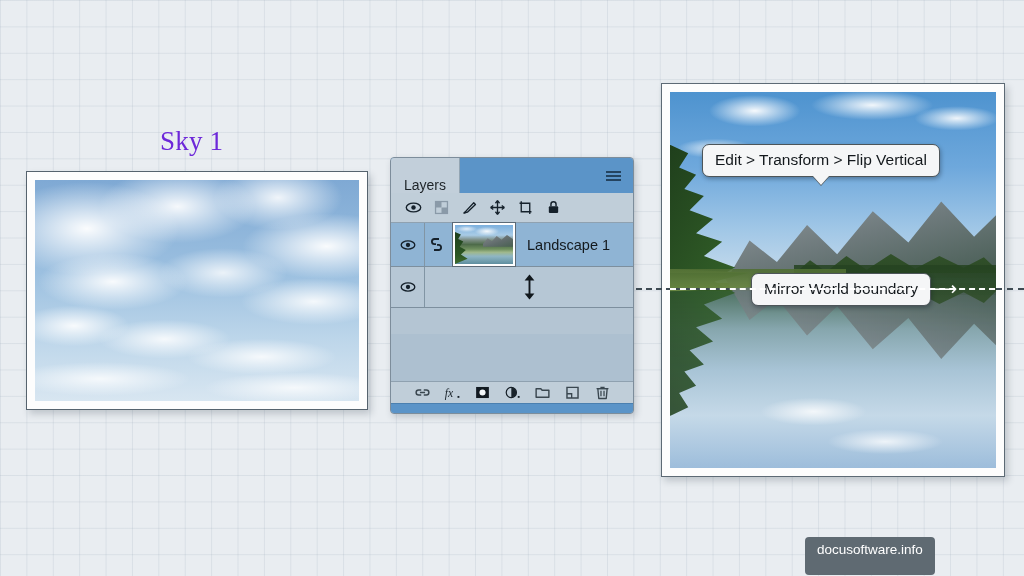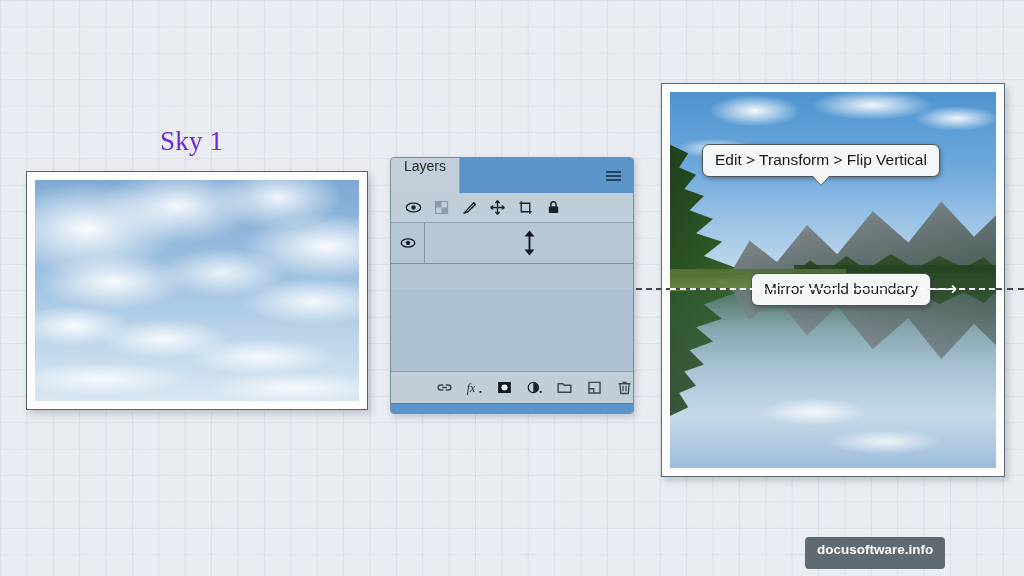--- a/index.html
+++ b/index.html
@@ -69,21 +69,21 @@
     display: flex; flex-direction: column;
   }
   #panel-tabbar {
     height: 35px;
     display: flex; align-items: stretch;
     background: #5b94c8;
     flex: 0 0 auto;
   }
   #panel-tab {
     background: #c2cfda;
-    display: flex; align-items: flex-start;
+    display: flex; align-items: flex-end;
     padding: 0 13px;
     font-size: 14px; color: #1e2428;
     border-right: 1px solid #93a5b3;
   }
   #panel-menu-btn {
     margin-left: auto;
     display: flex; align-items: center;
     padding: 0 12px;
   }
   #panel-menu-btn span {
@@ -167,24 +167,24 @@
     padding-left: 6px; white-space: nowrap;
   }
   .flip-cell {
     flex: 1 1 auto;
     display: flex; align-items: center; justify-content: center;
     height: 100%;
   }
   #layer-filler { height: 26px; background: #b4c5d3; }
 
   #panel-bottombar {
-    height: 32px; flex: 0 0 auto;
+    height: 22px; flex: 0 0 auto;
     background: #c0ced9;
     border-top: 1px solid #8fa1b0;
-    display: flex; align-items: center; justify-content: flex-end;
+    display: flex; align-items: center; justify-content: center;
     gap: 13px;
   }
   #panel-bottombar .bb { width: 17px; height: 17px; display: block; }
   #panel-statusbar {
     height: 10px; flex: 0 0 auto;
     background: #5b94c8;
     border-top: 1px solid #4b80b0;
   }
 
   
@@ -288,22 +288,22 @@
     z-index: 3; font-family: "DejaVu Sans", sans-serif;
   }
 
   
   #watermark {
     position: absolute;
     left: 805px; top: 537px;
     background: #5f6a72;
     color: #ffffff;
     font-size: 13.5px;
-    font-weight: bold;
-    padding: 5px 12px 12px;
+    font-weight: normal;
+    padding: 5px 12px 18px;
     border-radius: 4px;
     white-space: nowrap;
   }
 </style>
 </head>
 <body>
 
 <div id="sky-title">Sky 1</div>
 
 <div id="sky-card">
@@ -348,20 +348,38 @@
       <path d="M3 5 L15 5 L15 17.5" fill="none" stroke="#15212b" stroke-width="1.6"></path>
     </svg>
     <svg class="tb" viewBox="0 0 20 20">
       <rect x="4.5" y="8.5" width="11" height="8" rx="1.3" fill="#15212b"></rect>
       <path d="M7 8.5 V6.2 a3 3 0 0 1 6 0 V8.5" fill="none" stroke="#15212b" stroke-width="1.7"></path>
     </svg>
   </div>
 
   <div id="layer-list">
 
+    <div class="layer-row selected">
+      <div class="eye-cell">
+        <svg viewBox="0 0 20 20">
+          <ellipse cx="10" cy="10" rx="8.5" ry="5.2" fill="none" stroke="#15212b" stroke-width="1.7"></ellipse>
+          <circle cx="10" cy="10" r="2.7" fill="#15212b"></circle>
+        </svg>
+      </div>
+      <div class="link-cell">
+        <svg width="13" height="15" viewBox="0 0 13 15">
+          <path d="M9 2 H4.5 a2.6 2.6 0 0 0 0 5.2 H6" fill="none" stroke="#15212b" stroke-width="1.8"></path>
+          <path d="M4 13 H8.5 a2.6 2.6 0 0 0 0-5.2 H7" fill="none" stroke="#15212b" stroke-width="1.8"></path>
+        </svg>
+      </div>
+      <div class="thumb-cell">
+        <div class="thumb t1"></div>
+      </div>
+      <div class="layer-name">Landscape 1</div>
+    </div>
 
     <div class="layer-row short">
       <div class="eye-cell">
         <svg viewBox="0 0 20 20">
           <ellipse cx="10" cy="10" rx="8.5" ry="5.2" fill="none" stroke="#15212b" stroke-width="1.7"></ellipse>
           <circle cx="10" cy="10" r="2.7" fill="#15212b"></circle>
         </svg>
       </div>
       <div class="flip-cell">
         <svg width="17" height="28" viewBox="0 0 17 28">

